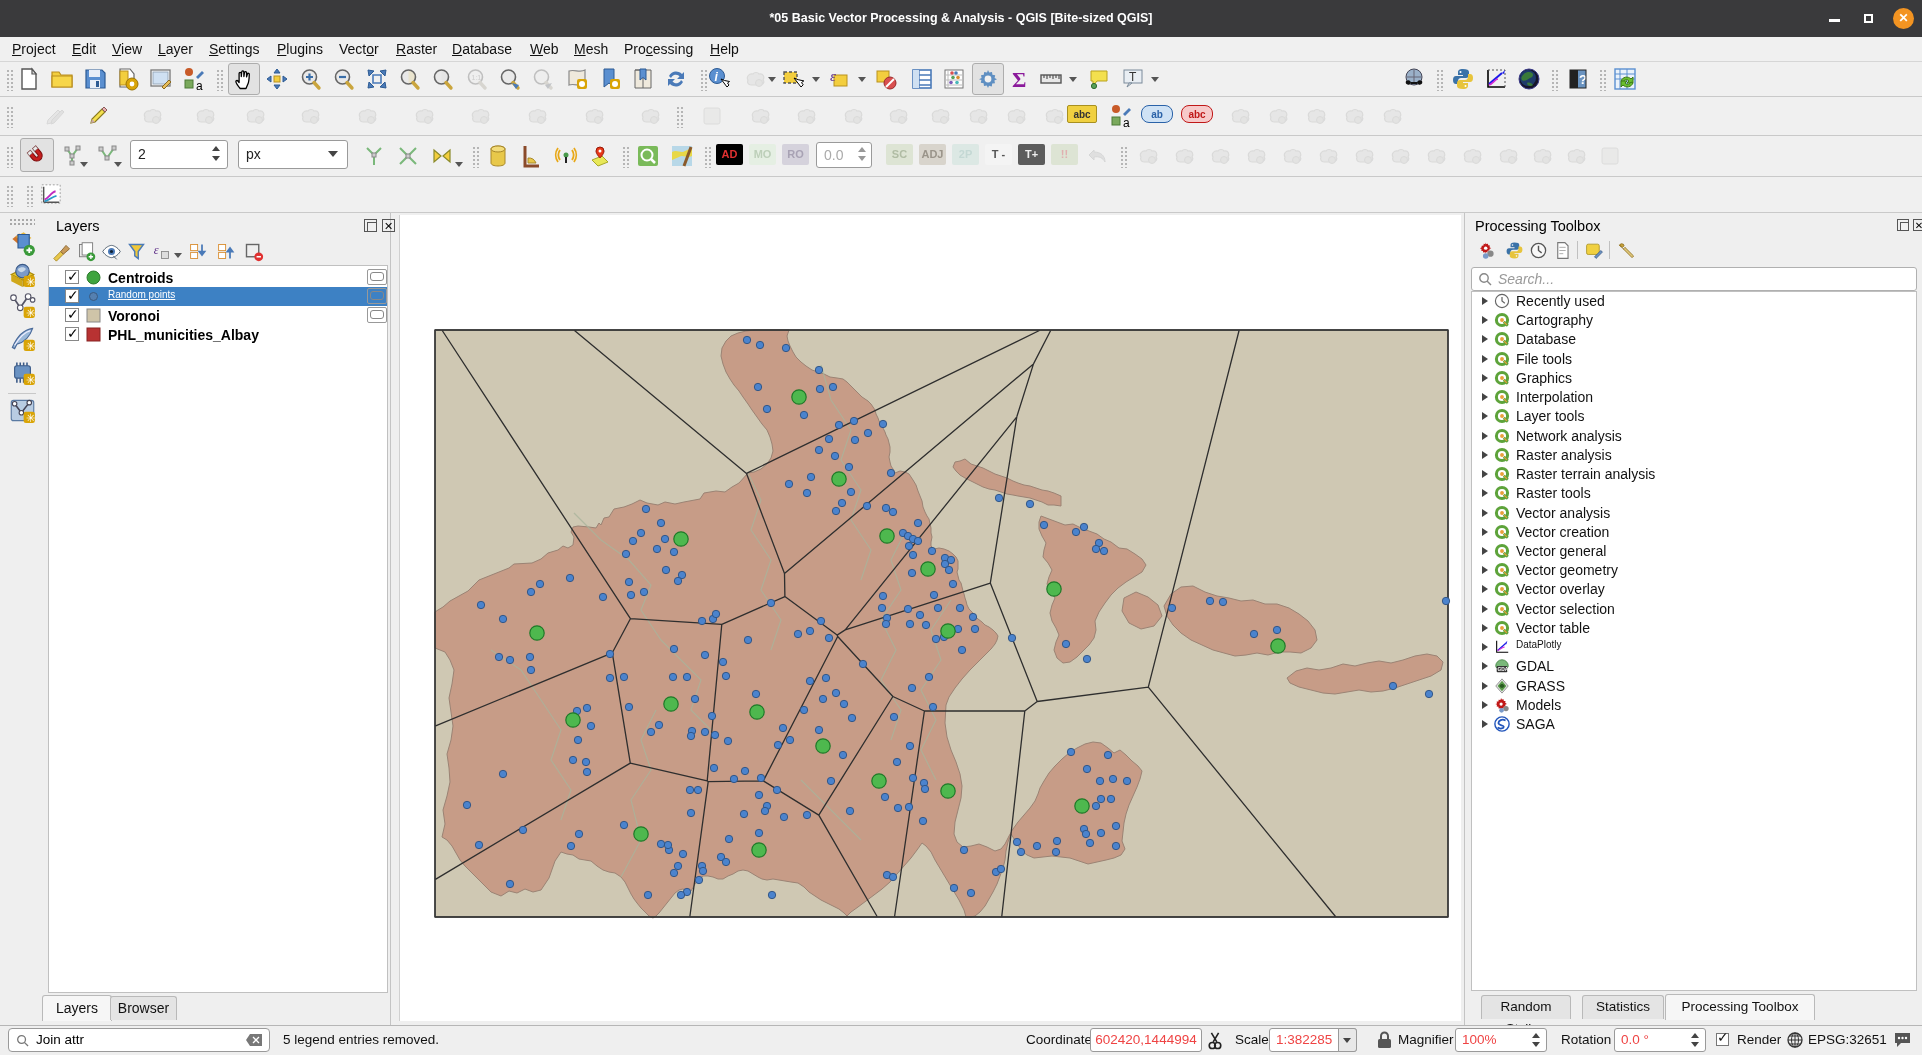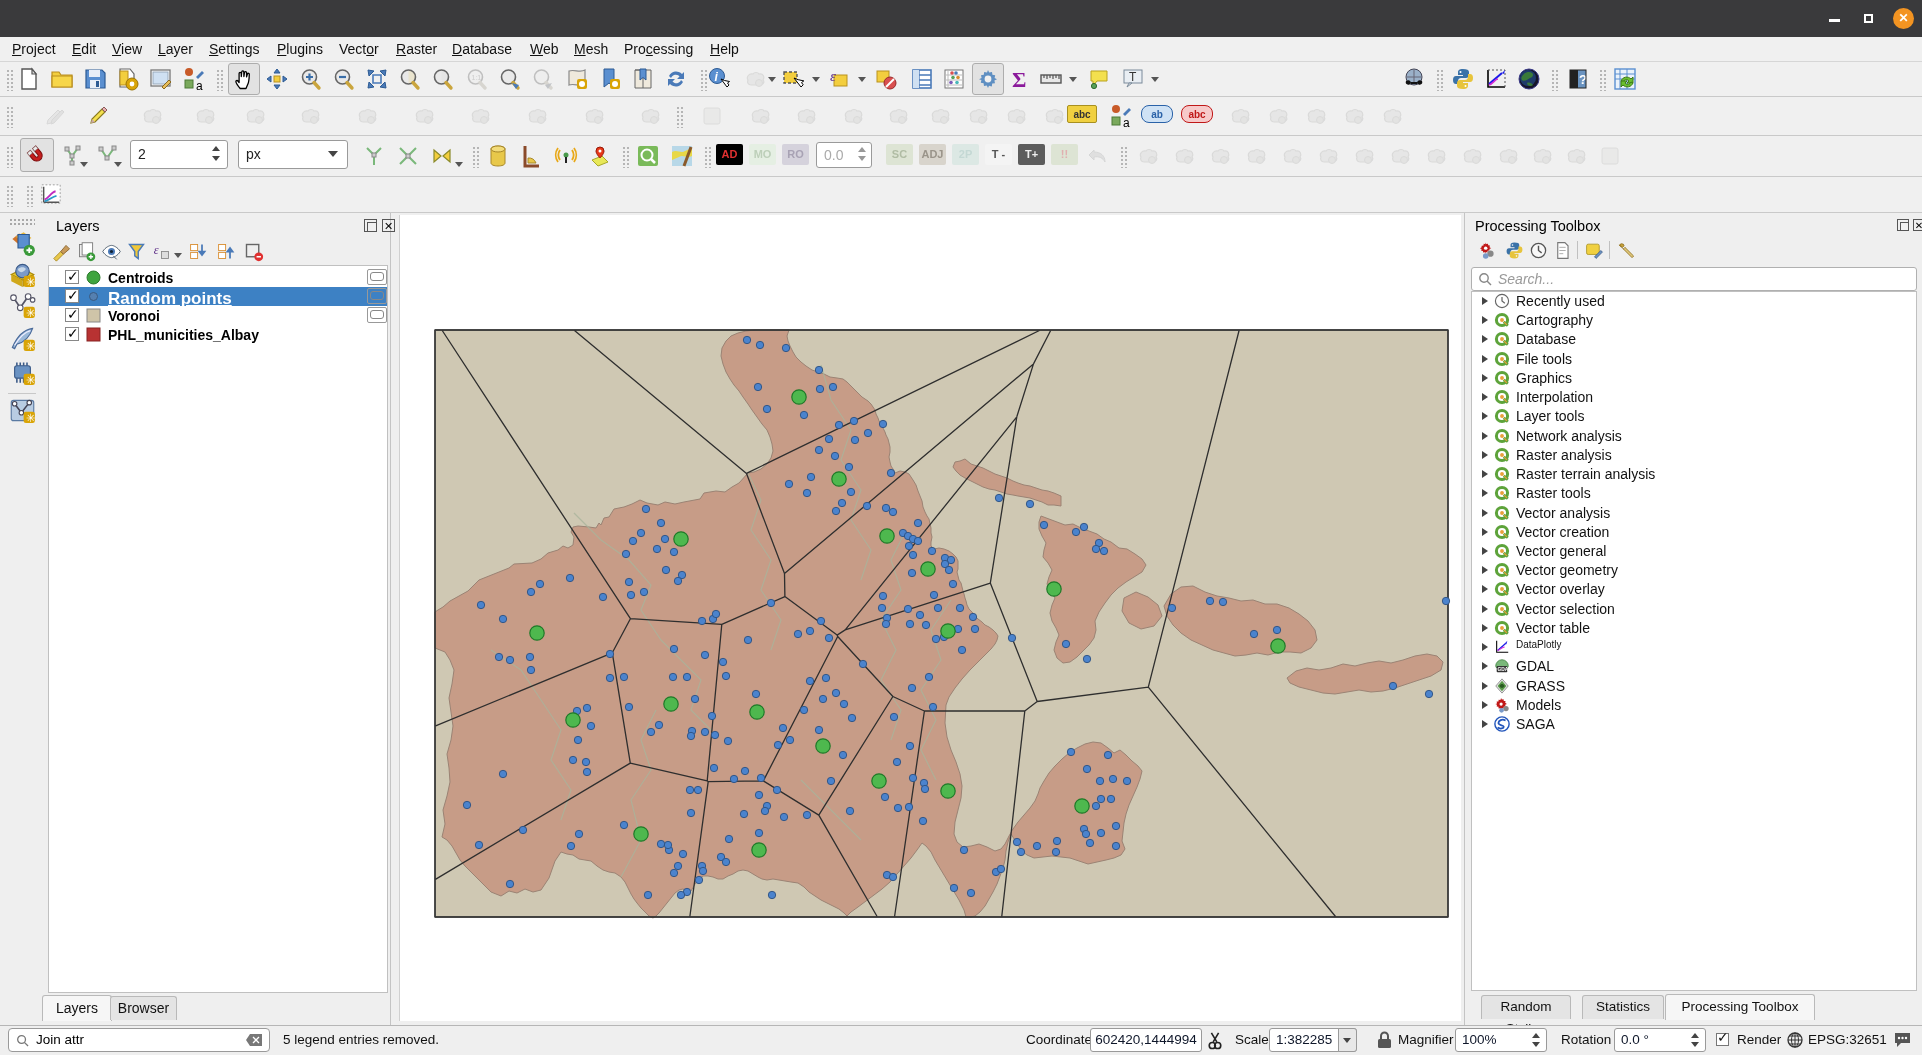--- a/index.html
+++ b/index.html
@@ -21,32 +21,33 @@
 .dda{position:absolute;width:0;height:0;border-left:4px solid transparent;border-right:4px solid transparent;border-top:5px solid #555}
 .chip{position:absolute;width:27px;height:21px;border-radius:2px;font-size:11px;font-weight:bold;text-align:center;line-height:21px}
 .spin{position:absolute;background:#fff;border:1px solid #9a9a9a;border-radius:3px;font-size:14px;color:#222;padding-left:7px}
 .spinarr{position:absolute;width:0;height:0;border-left:4px solid transparent;border-right:4px solid transparent}
 
 #leftdock{position:absolute;left:0;top:213px;width:44px;height:812px;background:#efefef}
 #layers{position:absolute;left:44px;top:213px;width:347px;height:812px;background:#efefef;border-right:1px solid #c4c4c4}
 #canvas{position:absolute;left:399px;top:215px;width:1062px;height:806px;background:#fff;border-left:1px solid #d0d0d0}
 #rightpanel{position:absolute;left:1464px;top:213px;width:458px;height:812px;background:#efefef;border-left:1px solid #c4c4c4}
 #statusbar{position:absolute;left:0;top:1025px;width:1922px;height:30px;background:#efefef;border-top:1px solid #b6b6b6;font-size:13.5px;color:#111}
-.fld{position:absolute;background:#fff;border:1px solid #9a9a9a;border-radius:3px;font-size:13.5px;color:#0f172a}
+.fld{position:absolute;background:#fff;border:1px solid #9a9a9a;border-radius:3px;font-size:13.5px;color:#ef4444}
 .ptitle{font-size:14.5px;color:#000}
 .tri{position:absolute;width:0;height:0;border-top:4.5px solid transparent;border-bottom:4.5px solid transparent;border-left:6px solid #444}
 .tab{position:absolute;height:24px;background:#e4e4e4;border:1px solid #b9b9b9;border-bottom:none;border-radius:3px 3px 0 0;font-size:14px;color:#111;text-align:center}
 .tab.active{background:#f6f6f6;height:26px}
 .cb{position:absolute;width:14px;height:14px;background:#fff;border:1px solid #888;top:2px}
 .cb:after{content:"✓";position:absolute;left:1px;top:-3px;font-size:14px;color:#000}
 .gray-ico{opacity:0.35;filter:grayscale(85%)}
 </style></head>
 <body>
 
 <div id="titlebar">
+  <div id="title">*05 Basic Vector Processing &amp; Analysis - QGIS [Bite-sized QGIS]</div>
   <div class="winbtn" style="left:1829px;top:19px;width:11px;height:3px;background:#fff"></div>
   <div class="winbtn" style="left:1864px;top:14px;width:9px;height:9px;border:2.5px solid #fff"></div>
   <div class="winbtn" style="left:1893px;top:8px;width:21px;height:21px;background:#f39422;border-radius:50%;text-align:center;line-height:21px;font-weight:bold;font-size:12px">✕</div>
 </div>
 
 <div id="menubar">
   <span class="menu" style="left:12px"><u>P</u>roject</span>
   <span class="menu" style="left:72px"><u>E</u>dit</span>
   <span class="menu" style="left:112px"><u>V</u>iew</span>
   <span class="menu" style="left:158px"><u>L</u>ayer</span>
@@ -643,21 +644,21 @@
         <circle cx="7.5" cy="7.5" r="6.5" fill="#3fa43f" stroke="#2a7a2a"></circle>
       </svg></div>
     <div style="position:absolute;left:64px;top:57px;font-size:14px;font-weight:bold;color:#000;text-decoration:none">Centroids</div>
     <div style="position:absolute;left:323px;top:56px;width:20px;height:16px;border:1px solid #999;border-radius:2px;background:#fff"></div>
     <div style="position:absolute;left:326px;top:59px;width:14px;height:9px;border:1px solid #888;border-radius:3px;background:#fff"></div>
     <div style="position:absolute;left:5px;top:74px;width:338px;height:19px;background:#3d81c4"></div>
     <div class="cb" style="left:21px;top:76px"></div>
     <div style="position:absolute;left:42px;top:76px;width:15px;height:15px"><svg viewBox="0 0 15 15">
         <circle cx="7.5" cy="7.5" r="4" fill="#5580b0" stroke="#3a5a80"></circle>
       </svg></div>
-    <div style="position:absolute;left:64px;top:76px;font-size:17px;font-weight:bold;color:#fff;text-decoration:underline">Random points</div>
+    <div style="position:absolute;left:64px;top:76px;font-size:10px;font-weight:normal;color:#fff;text-decoration:underline">Random points</div>
     <div style="position:absolute;left:323px;top:75px;width:20px;height:16px;border:1px solid #999;border-radius:2px;background:#3d81c4"></div>
     <div style="position:absolute;left:326px;top:78px;width:14px;height:9px;border:1px solid #888;border-radius:3px;background:#3d81c4"></div>
     <div class="cb" style="left:21px;top:95px"></div>
     <div style="position:absolute;left:42px;top:95px;width:15px;height:15px"><svg viewBox="0 0 15 15">
         <rect x="1" y="1" width="13" height="13" fill="#cfc4a8" stroke="#888"></rect>
       </svg></div>
     <div style="position:absolute;left:64px;top:95px;font-size:14px;font-weight:bold;color:#000;text-decoration:none">Voronoi</div>
     <div style="position:absolute;left:323px;top:94px;width:20px;height:16px;border:1px solid #999;border-radius:2px;background:#fff"></div>
     <div style="position:absolute;left:326px;top:97px;width:14px;height:9px;border:1px solid #888;border-radius:3px;background:#fff"></div>
     <div class="cb" style="left:21px;top:114px"></div>

